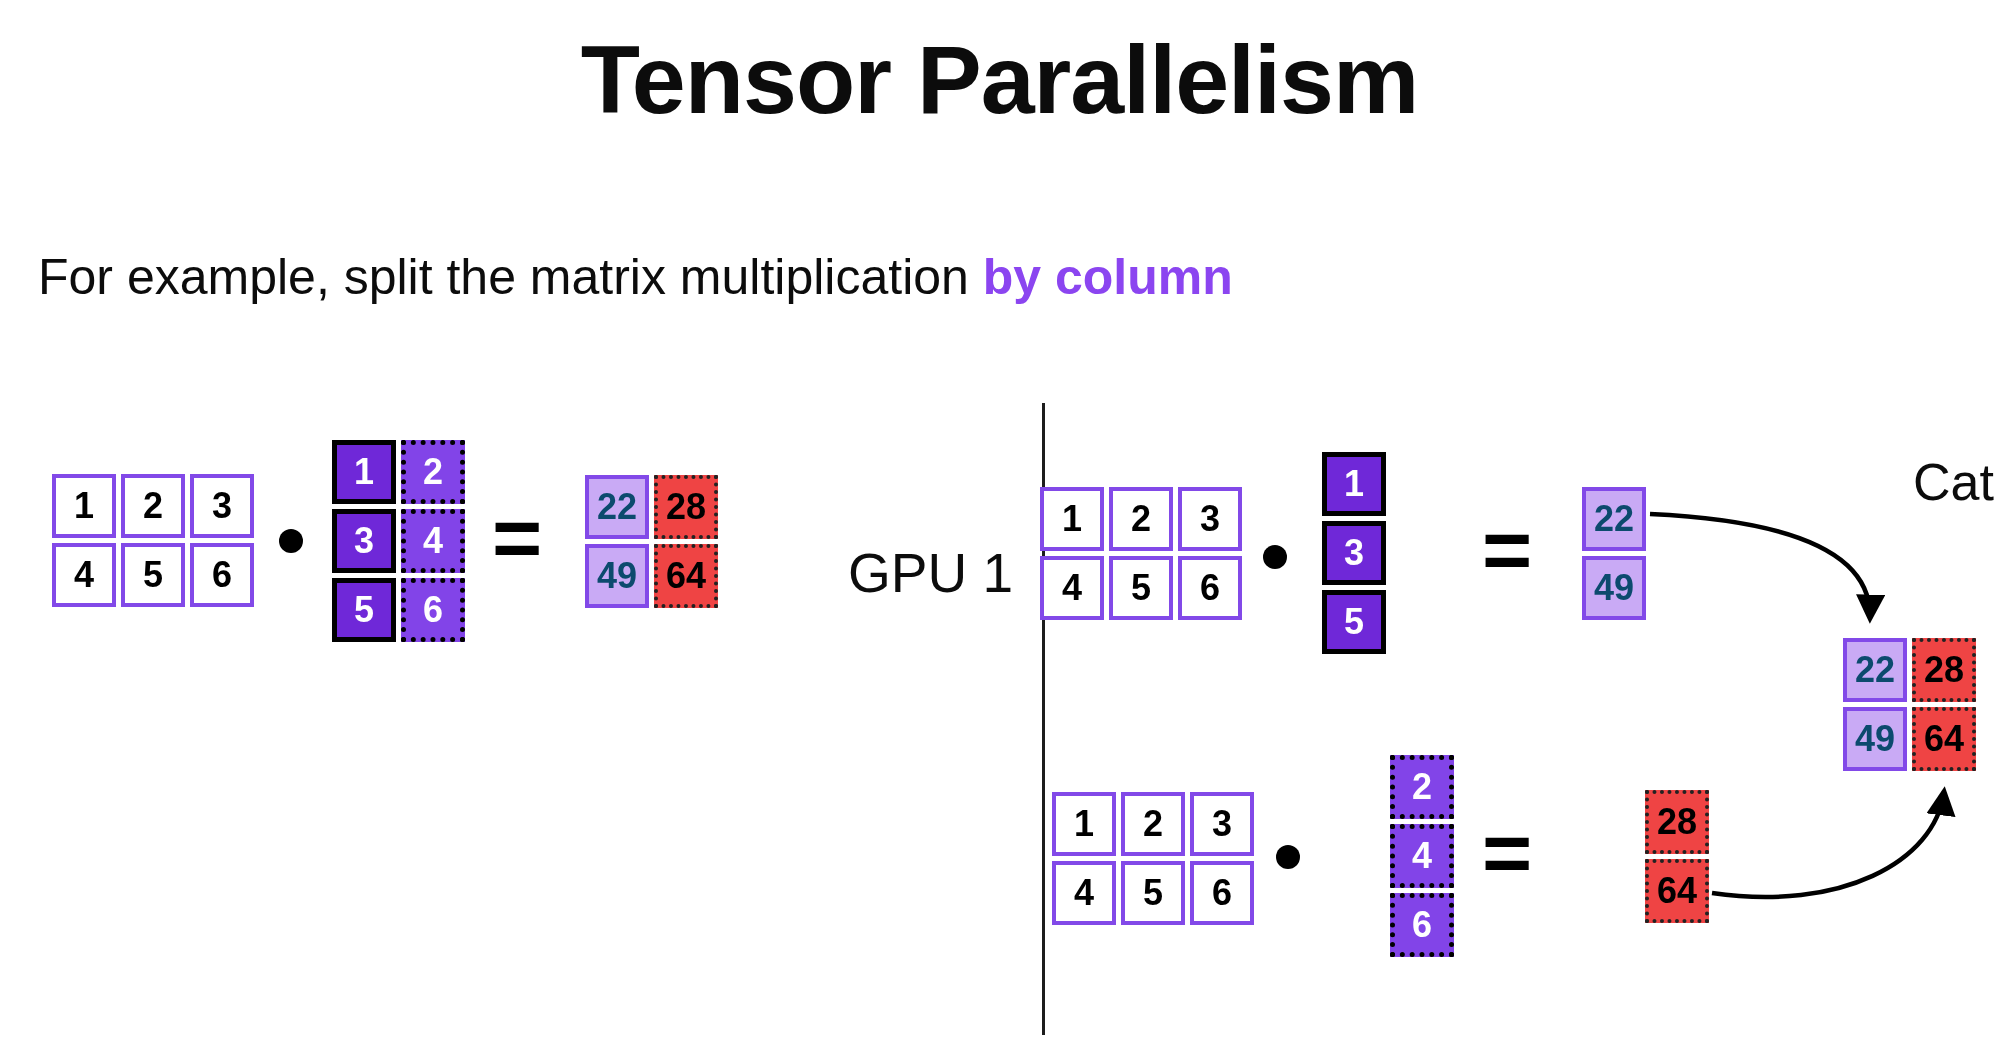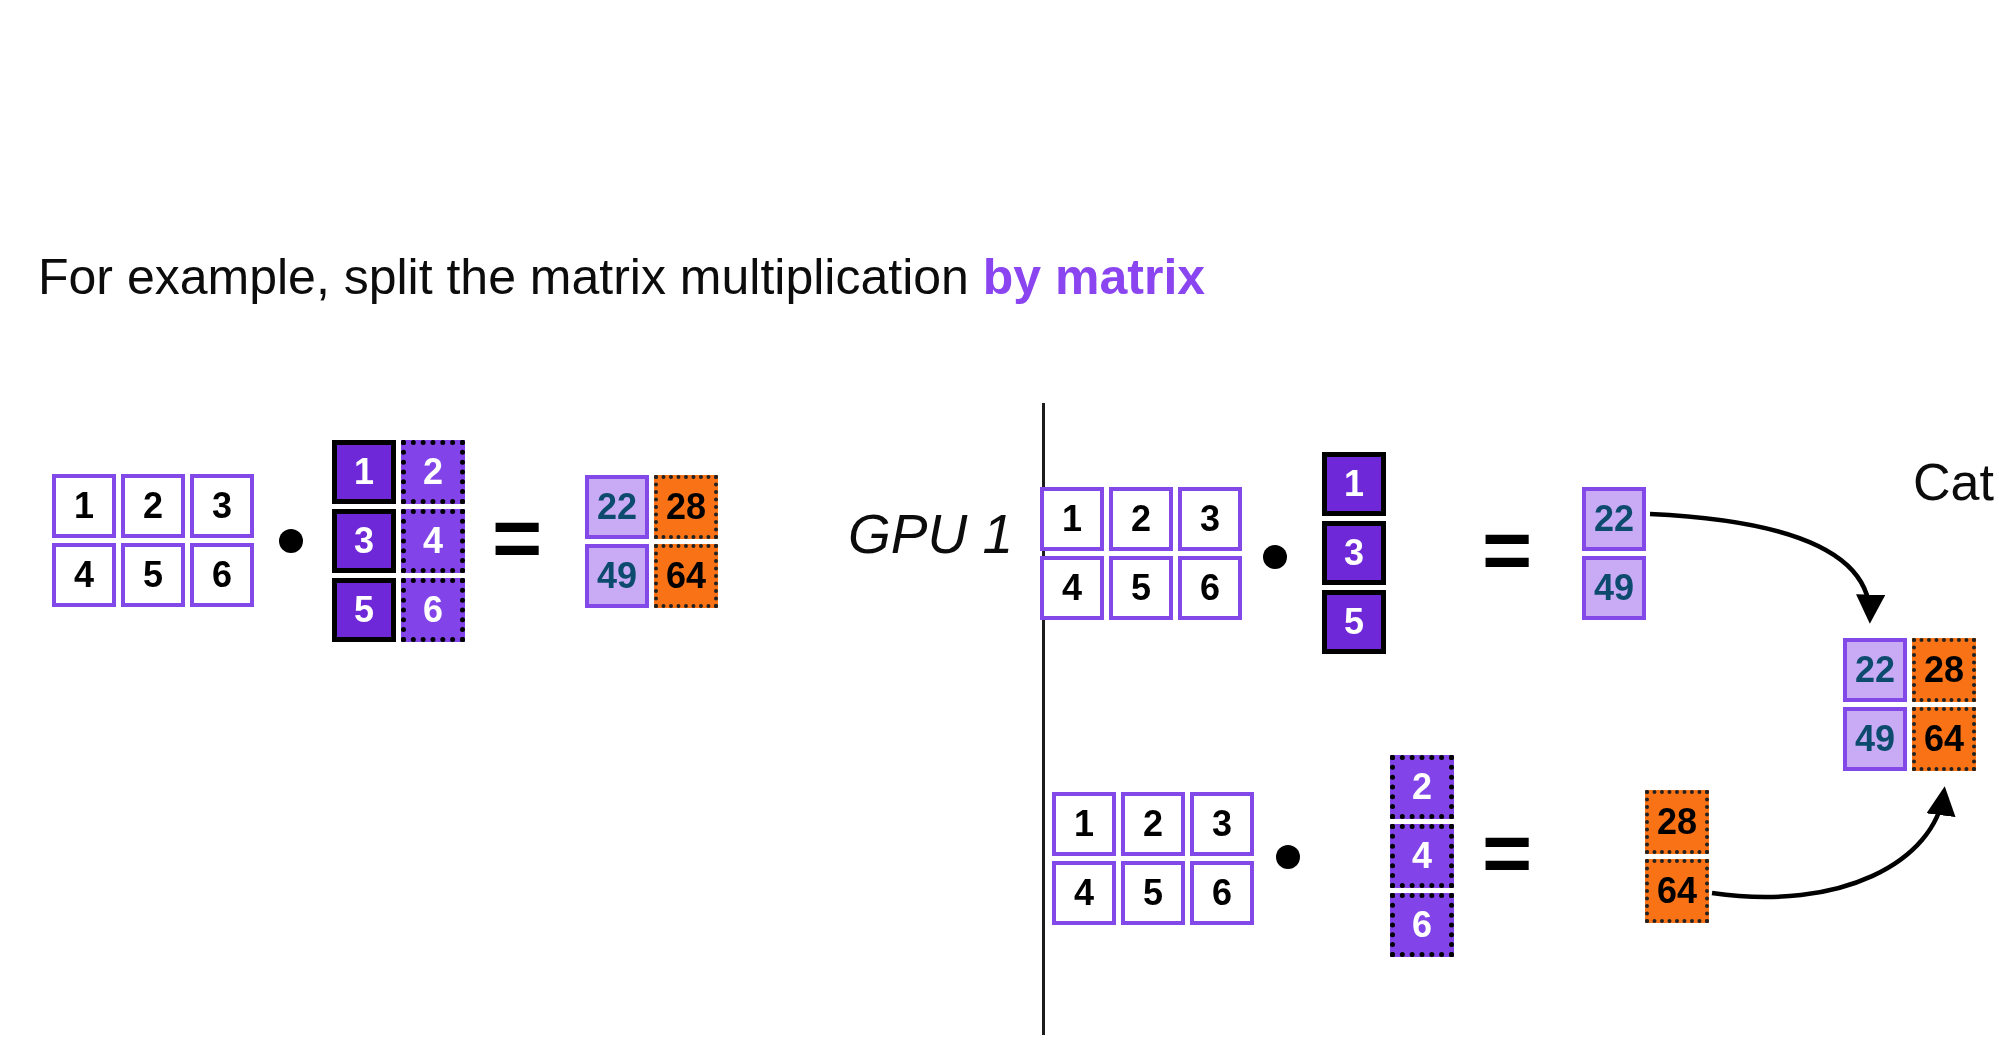--- a/index.html
+++ b/index.html
@@ -20,35 +20,36 @@
   .m2x2{grid-template-columns:repeat(2,64px);grid-auto-rows:64px;}
   .mcol{grid-template-columns:64px;grid-auto-rows:64px;}
   .cell{
     display:flex;align-items:center;justify-content:center;
     font-size:36px;font-weight:700;box-sizing:border-box;
   }
   .cell.white{background:#ffffff;border:4px solid #8249e8;color:#000;}
   .cell.dark{background:#6f28d8;border:5px solid #000;color:#fff;}
   .cell.darkdot{background:#8244e8;border:5px dotted #000;color:#fff;}
   .cell.light{background:#c9aaf5;border:4px solid #8249e8;color:#0c4a6e;}
-  .cell.lightdot{background:#f97316;border:4px dotted #222;color:#000;}
+  .cell.lightdot{background:#ef4444;border:4px dotted #222;color:#000;}
   .dot{position:absolute;width:24px;height:24px;border-radius:50%;background:#000;}
   .equals{position:absolute;font-size:86px;font-weight:700;color:#000;line-height:1;}
   .side-label{position:absolute;font-size:55px;color:#0c0c0c;white-space:nowrap;}
   .cat-label{position:absolute;font-size:52px;color:#0c0c0c;margin-left:47px;}
   .arrows{position:absolute;left:0;top:0;width:1999px;height:1064px;pointer-events:none;}
 </style>
 </head>
 <body>
 
 <div class="page">
 
+  <div class="title">Tensor Parallelism</div>
 
   <div class="subtitle">
-    <span>For example, split the matrix multiplication </span><span class="hl">by matrix</span>
+    <span>For example, split the matrix multiplication </span><span class="hl">by column</span>
   </div>
 
   <div class="divider"></div>
 
   <div class="matrix m2x3" style="left:52px;top:474px;">
     <div class="cell white">1</div>
     <div class="cell white">2</div>
     <div class="cell white">3</div>
     <div class="cell white">4</div>
     <div class="cell white">5</div>
@@ -68,21 +69,21 @@
 
   <div class="equals" style="left:492px;top:494px;">=</div>
 
   <div class="matrix m2x2" style="left:585px;top:475px;">
     <div class="cell light">22</div>
     <div class="cell lightdot">28</div>
     <div class="cell light">49</div>
     <div class="cell lightdot">64</div>
   </div>
 
-  <div class="side-label" style="left:848px;top:502px;font-style:italic;">GPU 1</div>
+  <div class="side-label" style="left:848px;top:541px;">GPU 1</div>
 
   <div class="matrix m2x3" style="left:1040px;top:487px;">
     <div class="cell white">1</div>
     <div class="cell white">2</div>
     <div class="cell white">3</div>
     <div class="cell white">4</div>
     <div class="cell white">5</div>
     <div class="cell white">6</div>
   </div>
 

